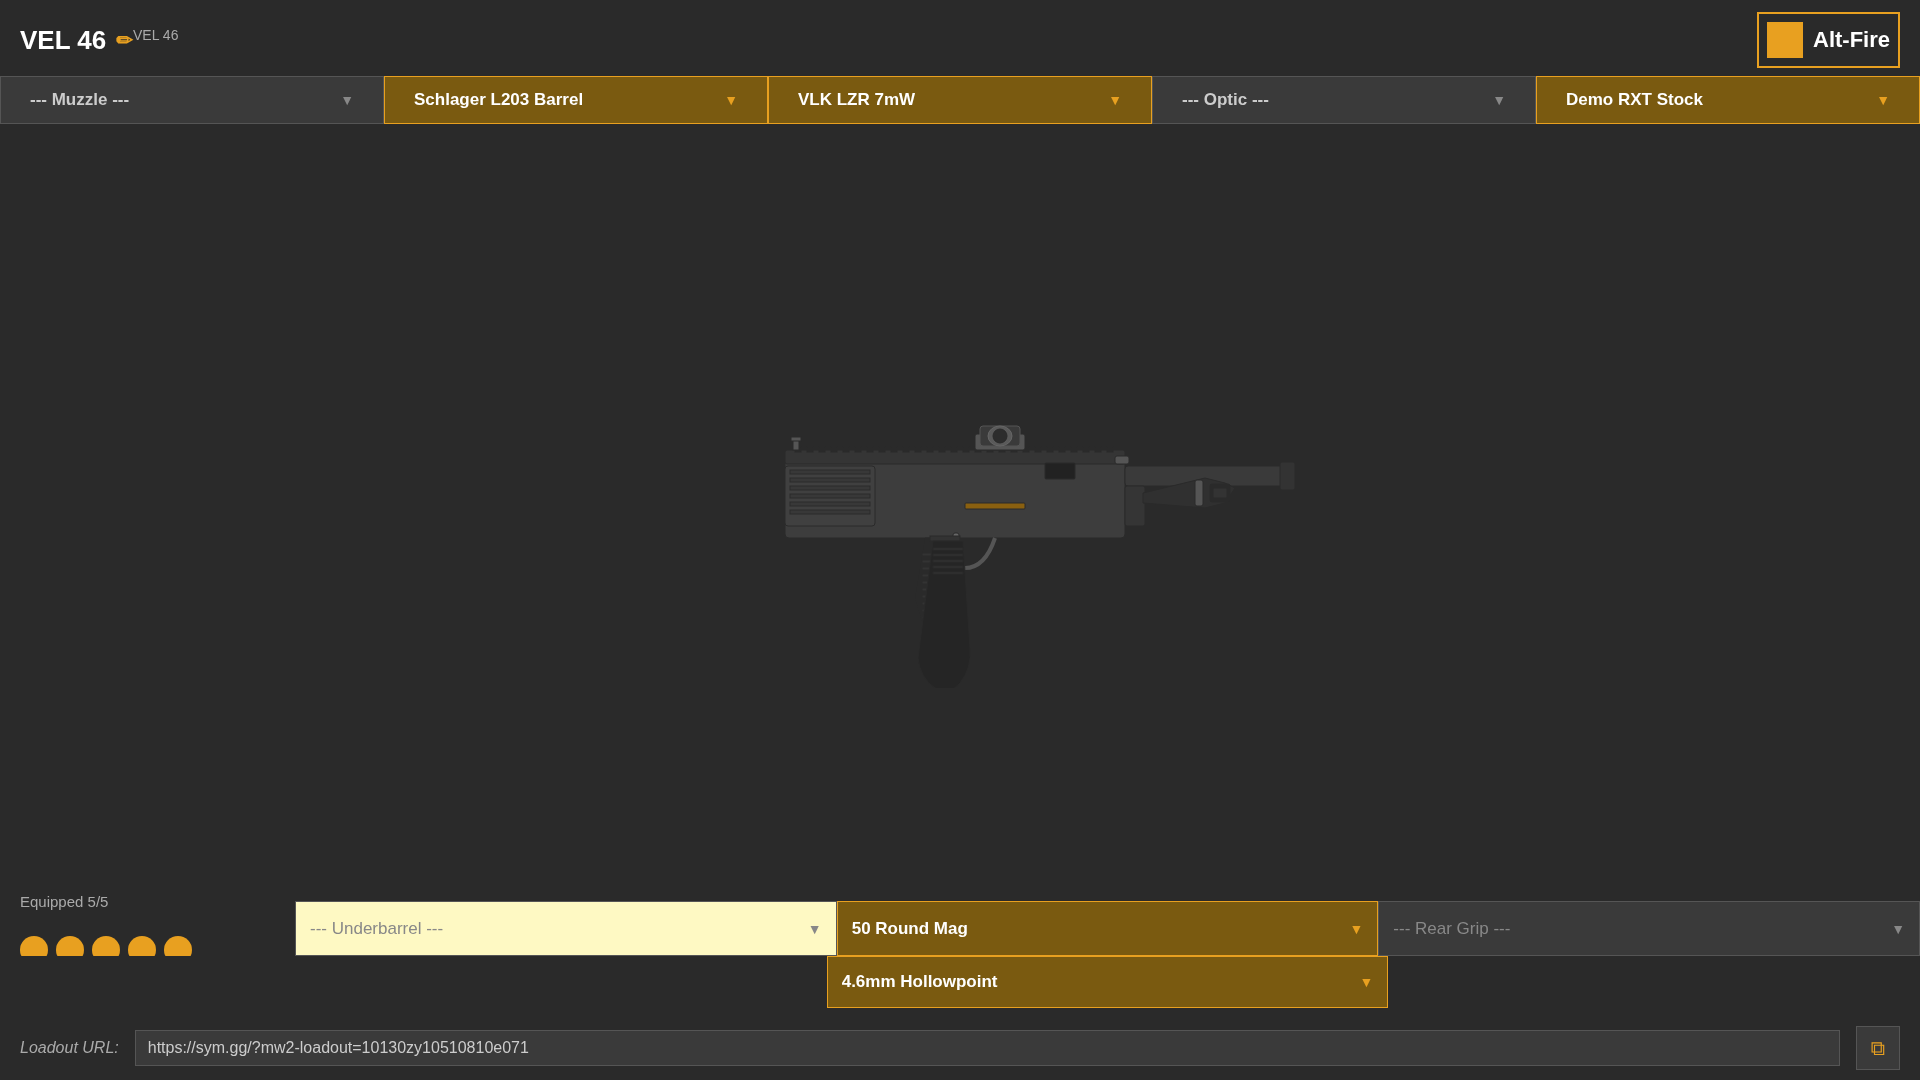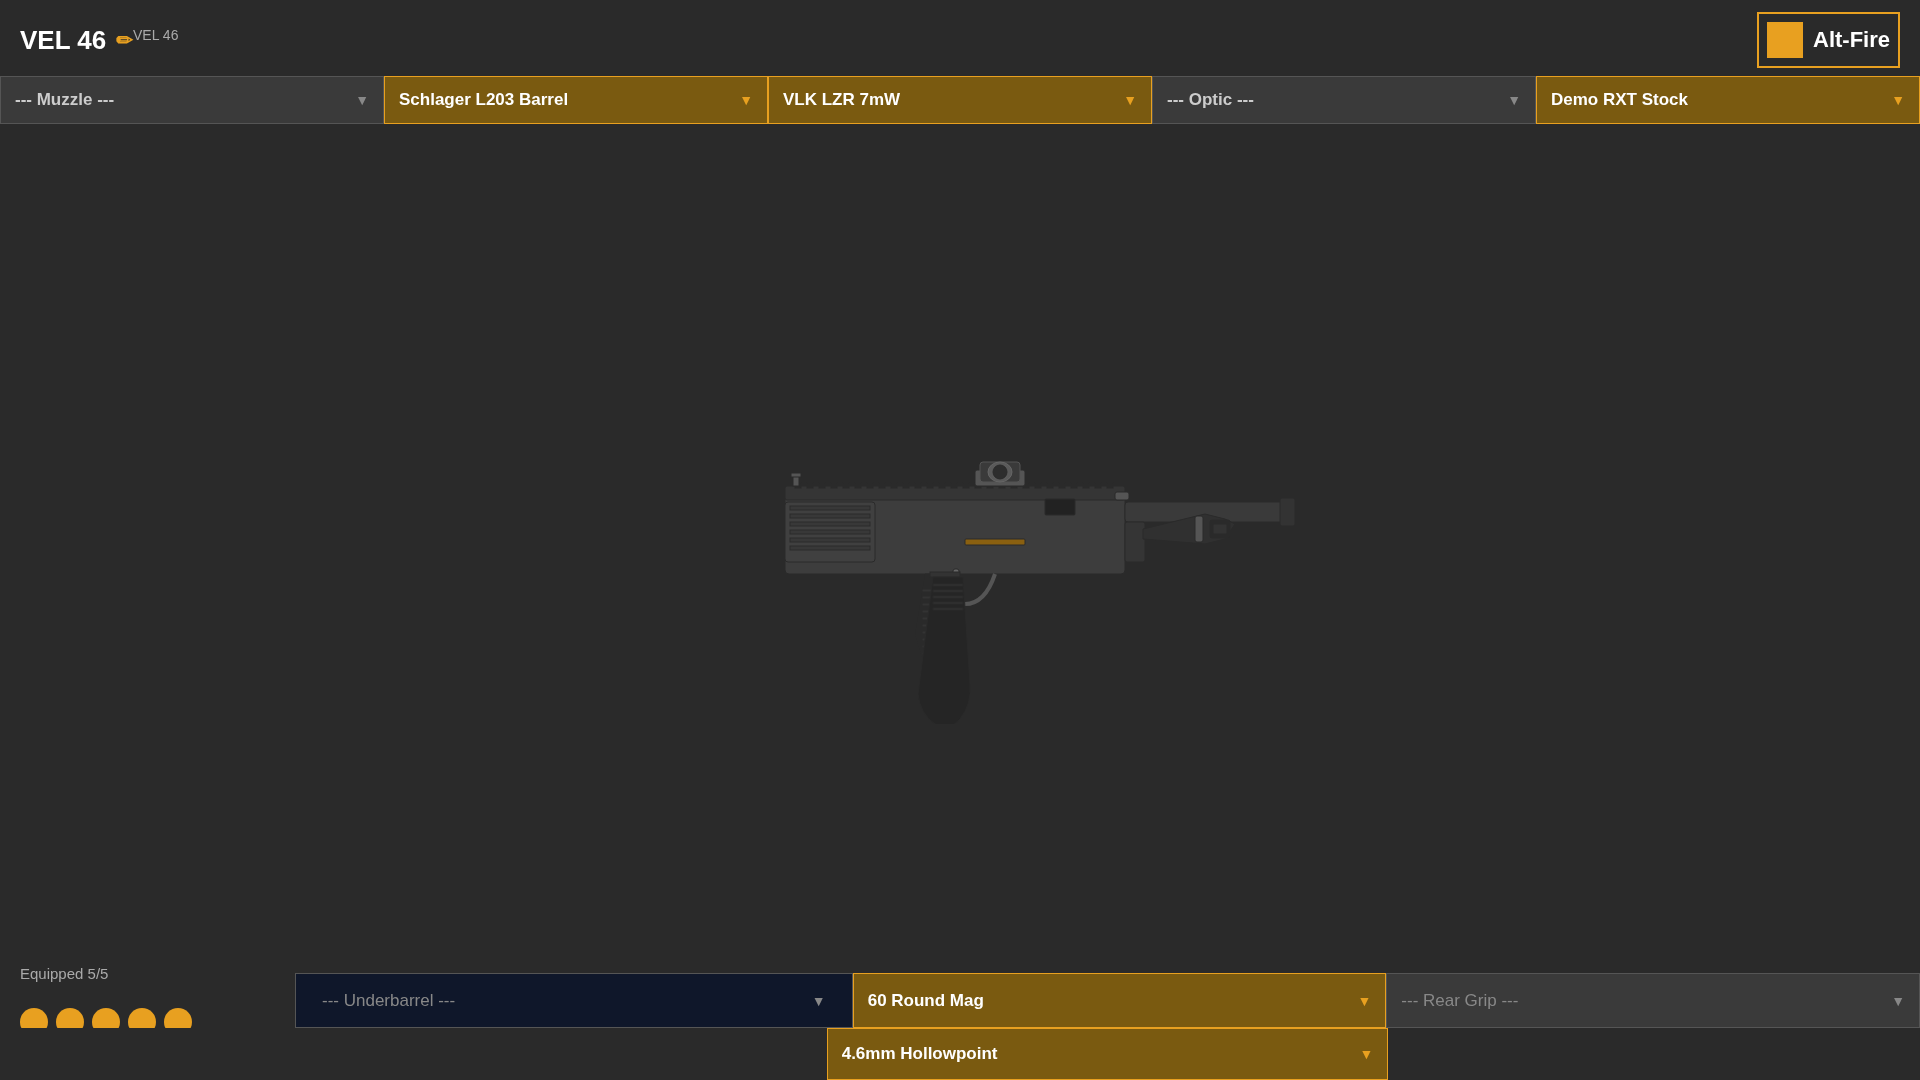--- a/index.html
+++ b/index.html
@@ -76,21 +76,21 @@
       display: flex;
       width: 100%;
       height: 48px;
     }
 
     .attachment-slot {
       flex: 1;
       display: flex;
       align-items: center;
       justify-content: space-between;
-      padding: 0 14px;
+      padding: 0 29px;
       border: 1px solid #555;
       background-color: #3a3a3a;
       cursor: pointer;
       font-size: 17px;
       font-weight: bold;
       color: #cccccc;
     }
 
     .attachment-slot.equipped {
       background-color: #7a5a10;
@@ -411,27 +411,27 @@
         <div style="font-size:15px; color:#aaa; margin-bottom:22px;">Equipped 5/5</div>
         <div class="equipped-dots">
           <div class="dot"></div>
           <div class="dot"></div>
           <div class="dot"></div>
           <div class="dot"></div>
           <div class="dot"></div>
         </div>
       </div>
 
-      <div class="slot-underbarrel" style="flex:1; display:flex; align-items:center; justify-content:space-between; padding:0 26px; border:1px solid #555; background:#0f172a; font-size:17px; color:#888;">
+      <div class="slot-underbarrel" style="flex:1; display:flex; align-items:center; justify-content:space-between; padding:0 14px; border:1px solid #555; background:#fef9c3; font-size:17px; color:#888;">
         <span>--- Underbarrel ---</span>
         <span class="dropdown-arrow-gray">▼</span>
       </div>
 
       <div class="slot-mag" style="flex:1; display:flex; align-items:center; justify-content:space-between; padding:0 14px; border:1px solid #e8a020; background:#7a5a10; font-size:17px; font-weight:bold; color:#fff;">
-        <span>60 Round Mag</span>
+        <span>50 Round Mag</span>
         <span class="dropdown-arrow-orange">▼</span>
       </div>
 
       <div class="slot-rear-grip" style="flex:1; display:flex; align-items:center; justify-content:space-between; padding:0 14px; border:1px solid #555; background:#3a3a3a; font-size:17px; color:#888;text-align:right;">
         <span>--- Rear Grip ---</span>
         <span class="dropdown-arrow-gray">▼</span>
       </div>
     </div>
 
     <div style="display:flex; width:100%; height:52px; align-items:stretch;">
@@ -441,16 +441,23 @@
       <div style="flex:1; background:#2a2a2a; border:none;"></div>
 
       <div class="slot-ammo" style="flex:1; display:flex; align-items:center; justify-content:space-between; padding:0 14px; border:1px solid #e8a020; background:#7a5a10; font-size:17px; font-weight:bold; color:#fff;">
         <span>4.6mm Hollowpoint</span>
         <span class="dropdown-arrow-orange">▼</span>
       </div>
 
       <div style="flex:1; background:#2a2a2a; border:none;"></div>
     </div>
 
+    <div class="loadout-url-bar">
+      <span class="loadout-url-label">Loadout URL:</span>
+      <input class="loadout-url-input" type="text" readonly="" value="https://sym.gg/?mw2-loadout=10130zy10510810e071" style="">
+      <div class="copy-icon-btn">
+        <span>⧉</span>
+      </div>
+    </div>
 
   </div>
 
 </div>
 
 </body></html>

